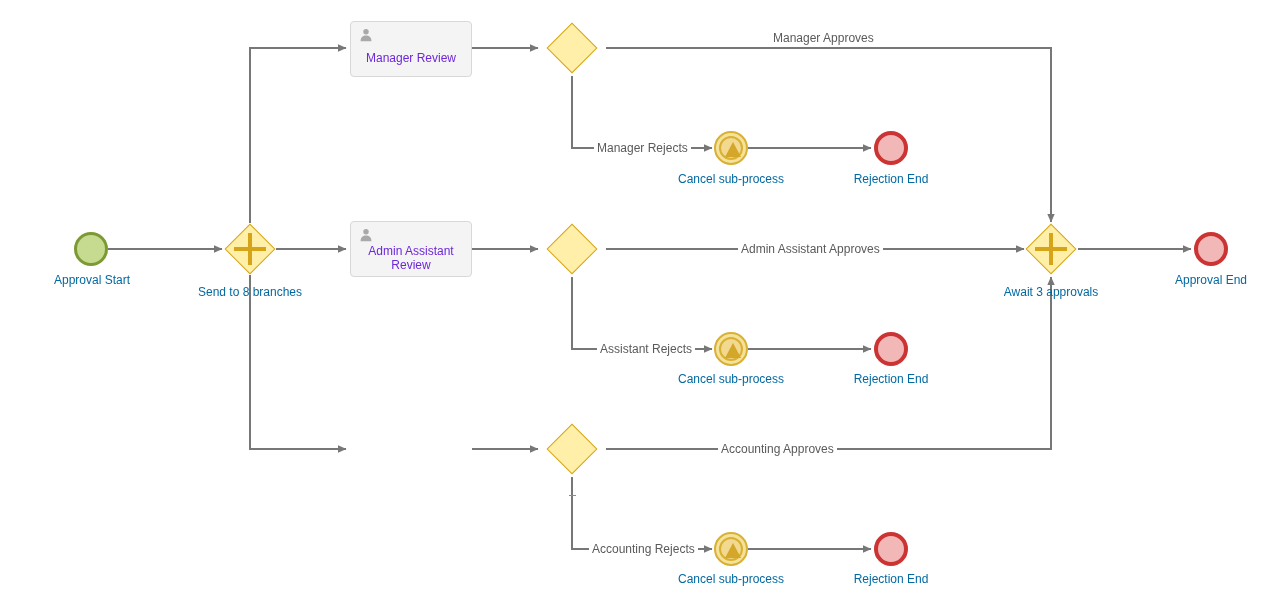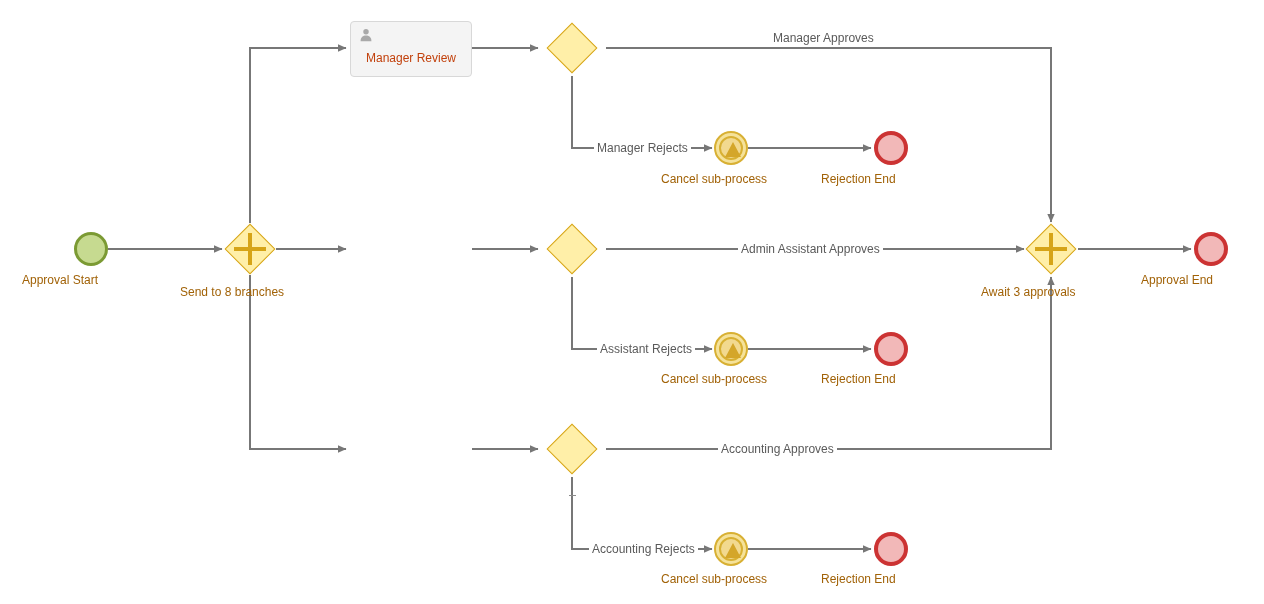--- a/index.html
+++ b/index.html
@@ -114,39 +114,39 @@
     border: 1px solid #d8d8d8;
     border-radius: 4px;
     box-sizing: border-box;
     display: flex;
     align-items: center;
     justify-content: center;
     text-align: center;
   }
   .task-label {
     font-size: 12px;
-    color: #c2410c;
+    color: #6d28d9;
     line-height: 14px;
     padding: 0 5px;
     white-space: pre-line;
     margin-top: 18px;
   }
   .user-icon {
     position: absolute;
     left: 8px;
     top: 6px;
     width: 14px;
     height: 14px;
   }
   
   .node-label {
     position: absolute;
     font-size: 12px;
-    color: #a16207;
-    text-align: left;
+    color: #0369a1;
+    text-align: center;
     white-space: nowrap;
   }
   .flow-label {
     position: absolute;
     font-size: 12px;
     color: #5a5a5a;
     background: #ffffff;
     padding: 0 3px;
     white-space: nowrap;
   }
@@ -219,20 +219,28 @@
   <div class="node-label" style="left:180px; top:285px; width:140px;">Send to 8 branches</div>
 
   <div class="task" style="left:350px; top:21px;">
     <svg class="user-icon" viewBox="0 0 16 16">
       <circle cx="8" cy="4.3" r="3.1" fill="#a9a9a9"></circle>
       <path d="M1.8,15 C1.8,10.6 4.6,8.6 8,8.6 C11.4,8.6 14.2,10.6 14.2,15 z" fill="#a9a9a9"></path>
     </svg>
     <div class="task-label">Manager Review</div>
   </div>
 
+  <div class="task" style="left:350px; top:221px;">
+    <svg class="user-icon" viewBox="0 0 16 16">
+      <circle cx="8" cy="4.3" r="3.1" fill="#a9a9a9"></circle>
+      <path d="M1.8,15 C1.8,10.6 4.6,8.6 8,8.6 C11.4,8.6 14.2,10.6 14.2,15 z" fill="#a9a9a9"></path>
+    </svg>
+    <div class="task-label">Admin Assistant
+Review</div>
+  </div>
 
 
   <div class="gateway-wrap" style="left:546px; top:22px;">
     <div class="gateway gateway-inner"></div>
   </div>
   <div class="gateway-wrap" style="left:546px; top:223px;">
     <div class="gateway gateway-inner"></div>
   </div>
   <div class="gateway-wrap" style="left:546px; top:423px;">
     <div class="gateway gateway-inner"></div>

